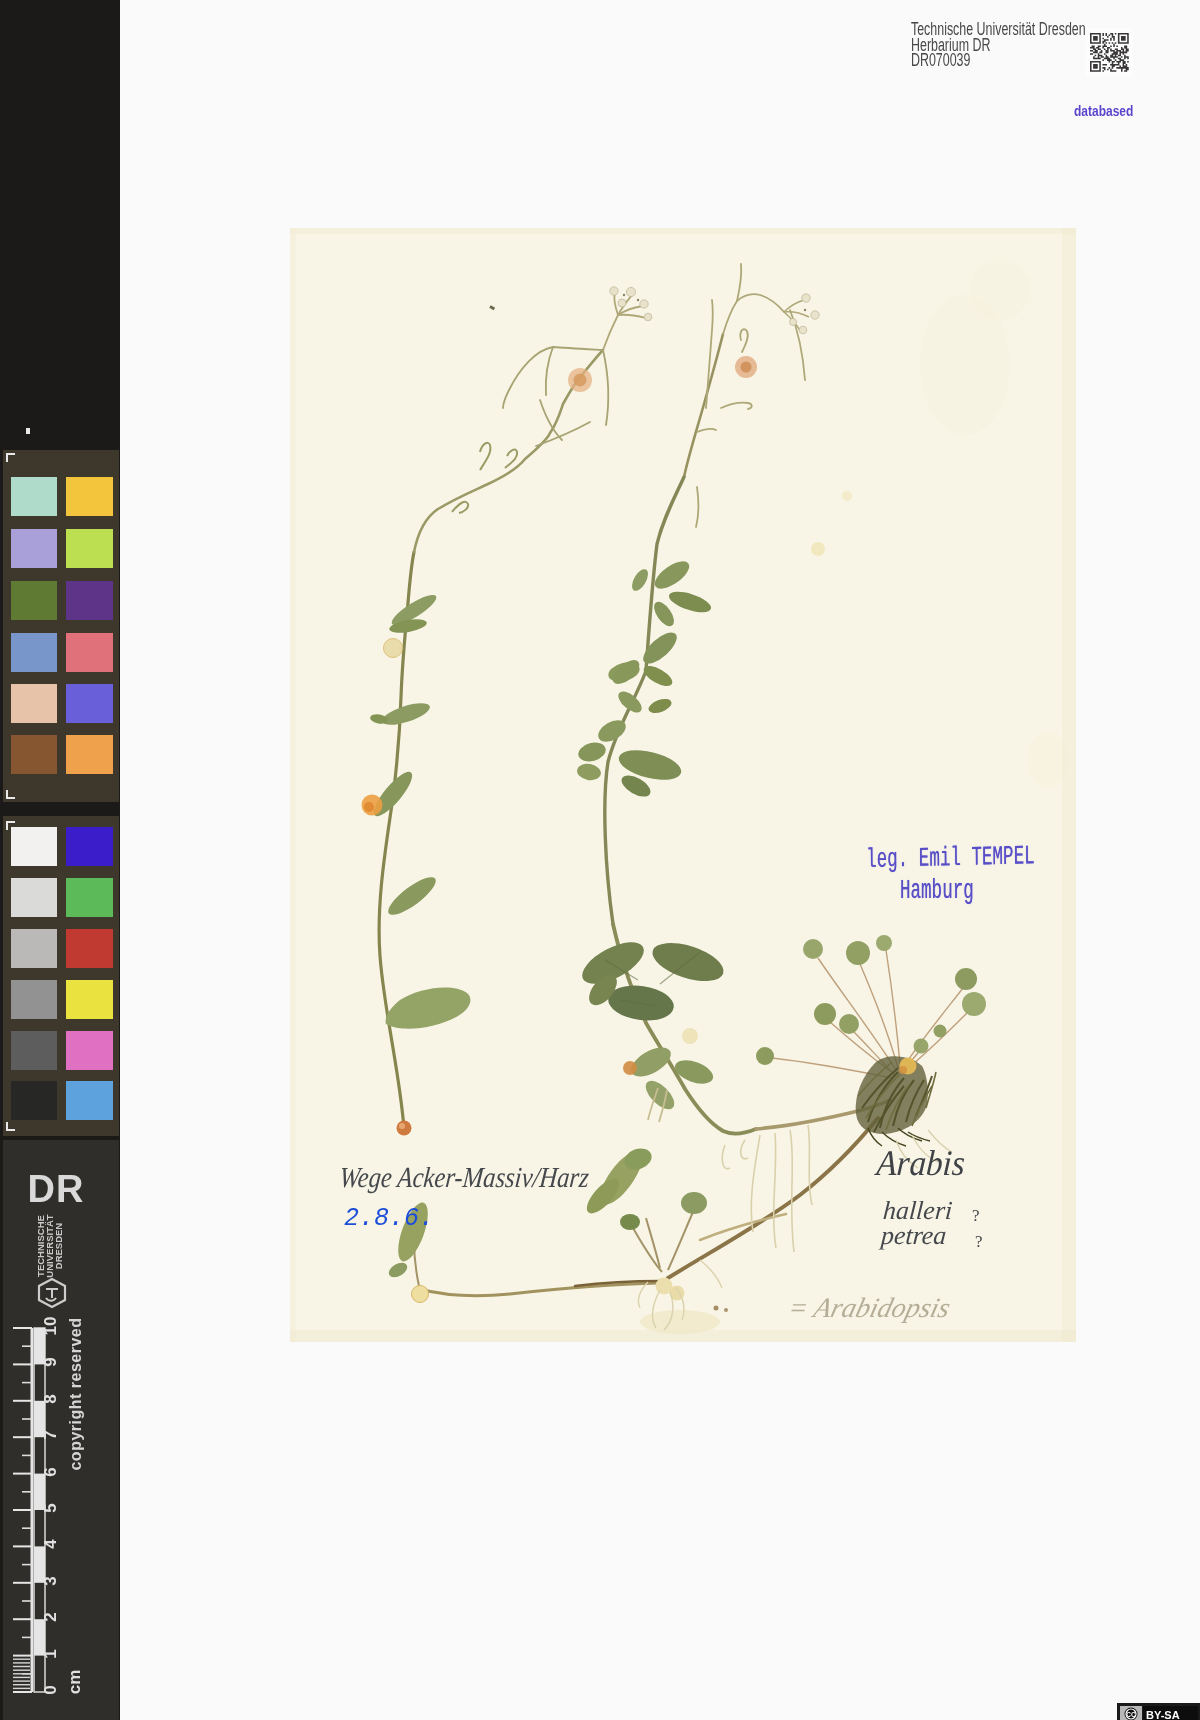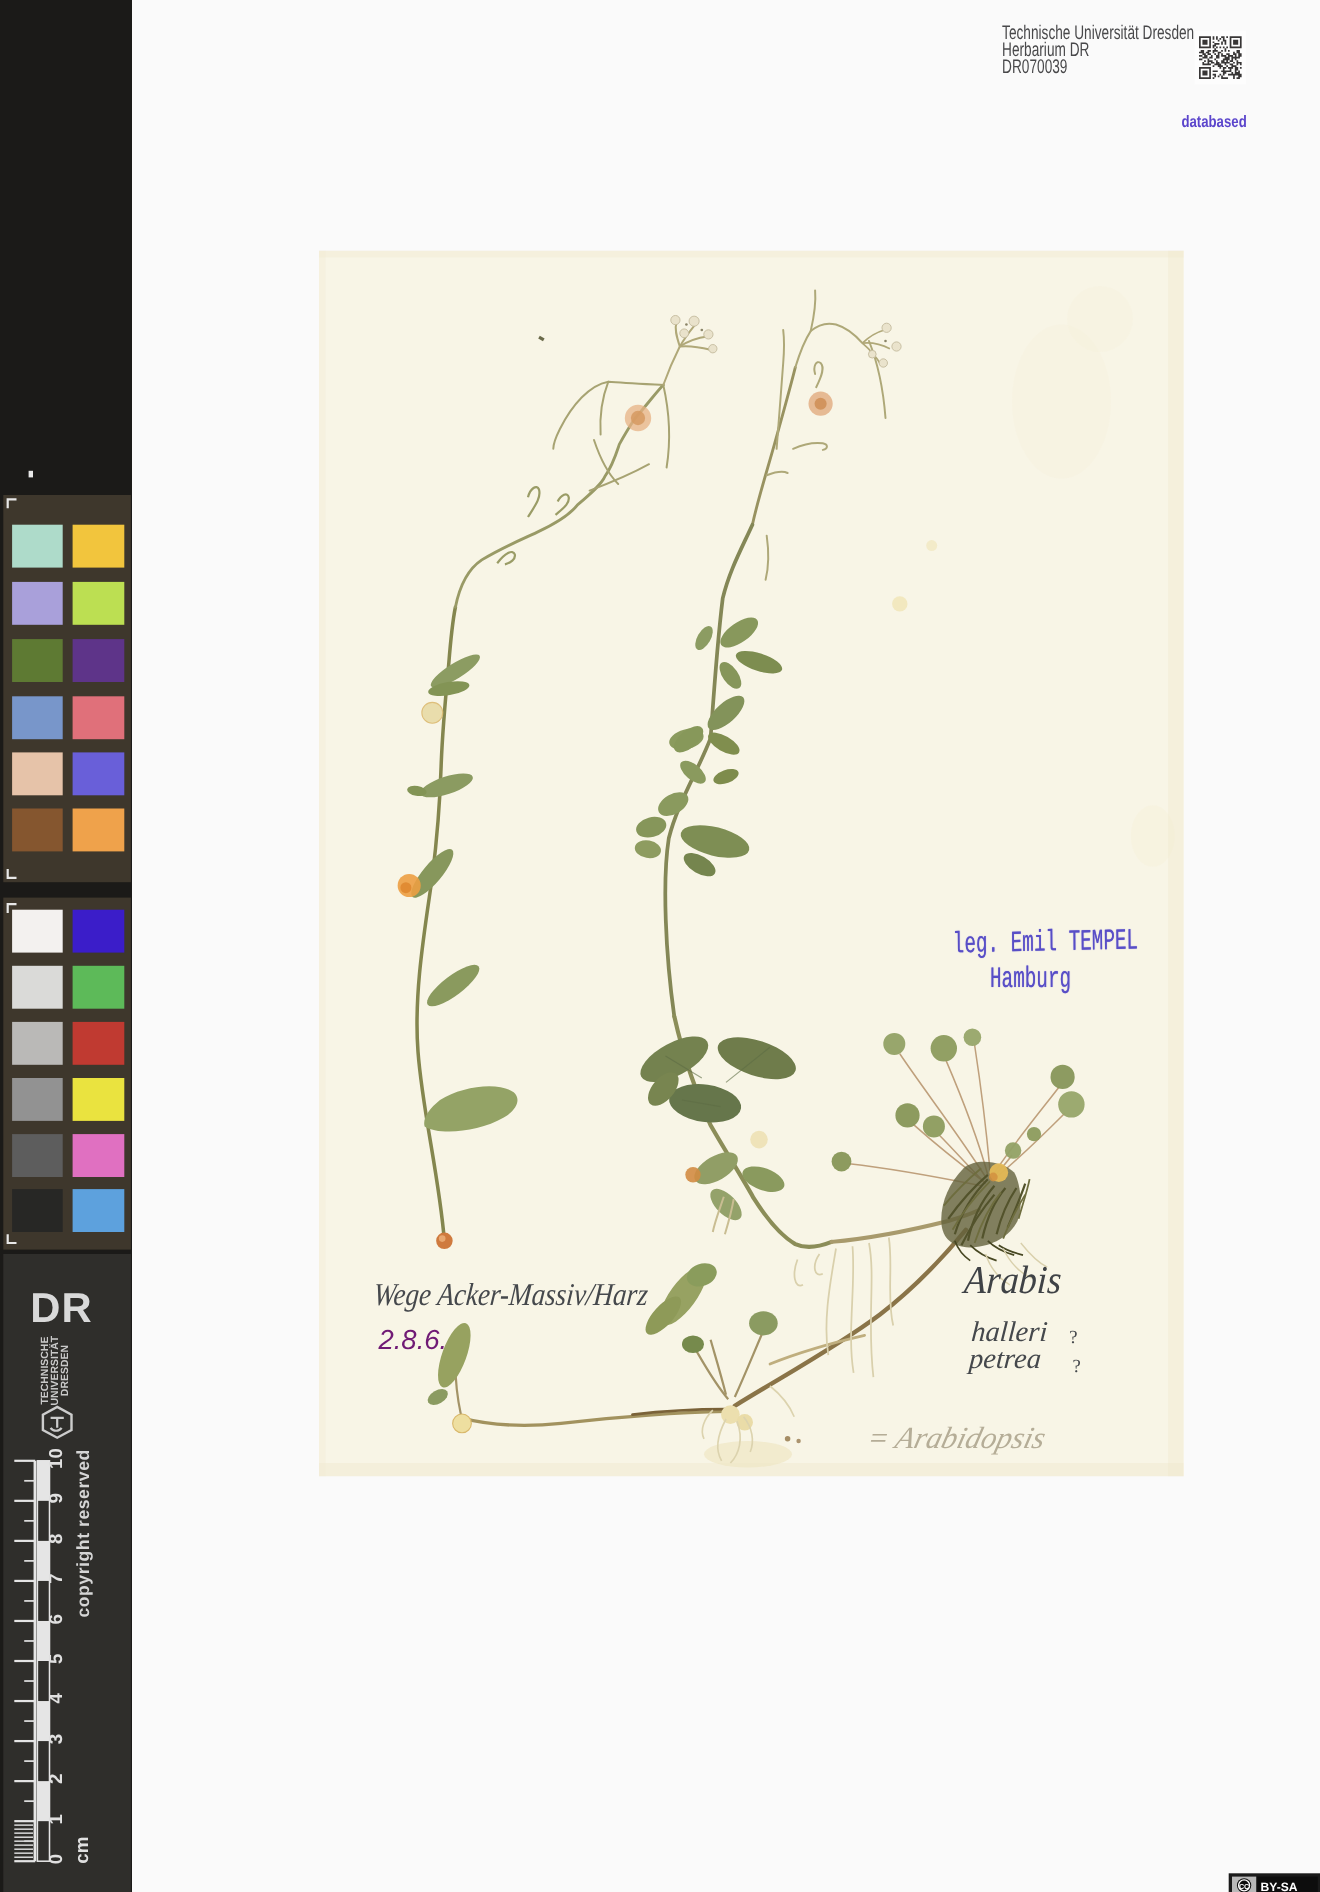--- a/index.html
+++ b/index.html
@@ -449,21 +449,21 @@
 <div class="abs" style="left:911px;top:22px;font-size:18px;line-height:15.5px;color:#48484a;white-space:nowrap;transform:scaleX(0.69);transform-origin:0 0;">Technische Universität Dresden<br>Herbarium DR<br>DR070039</div>
 
 <div class="abs" style="left:1074px;top:102px;font-size:15px;font-weight:bold;color:#5b45cc;transform:scaleX(0.8);transform-origin:0 0;">databased</div>
 
 <div class="abs" style="left:866px;top:845px;font-size:27px;color:#584ec6;white-space:nowrap;transform:scaleX(0.65) rotate(-0.8deg);transform-origin:0 0;font-family:'Liberation Mono',monospace;text-shadow:0 0 1px #7a70d6;">leg. Emil TEMPEL</div>
 
 <div class="abs" style="left:900px;top:876px;font-size:27px;color:#584ec6;white-space:nowrap;transform:scaleX(0.65);transform-origin:0 0;font-family:'Liberation Mono',monospace;text-shadow:0 0 1px #7a70d6;">Hamburg</div>
 
 <div class="abs" style="left:341px;top:1161px;font-size:29px;color:#45484c;white-space:nowrap;transform:scaleX(0.85) skewX(-6deg);transform-origin:0 0;font-family:'Liberation Serif',serif;font-style:italic;">Wege Acker-Massiv/Harz</div>
 
-<div class="abs" style="left:344px;top:1204px;font-size:25px;color:#701a75;white-space:nowrap;font-family:Liberation Sans, sans-serif;font-style:italic;">2.8.6.</div>
+<div class="abs" style="left:344px;top:1204px;font-size:25px;color:#1d4ed8;white-space:nowrap;font-family:Liberation Mono, monospace;font-style:italic;">2.8.6.</div>
 
 <div class="abs" style="left:878px;top:1142px;font-size:36px;color:#3f4246;white-space:nowrap;transform:scaleX(0.92) skewX(-4deg);transform-origin:0 0;font-family:'Liberation Serif',serif;font-style:italic;">Arabis</div>
 
 <div class="abs" style="left:884px;top:1196px;font-size:26px;color:#45484c;white-space:nowrap;transform:skewX(-4deg);transform-origin:0 0;font-family:'Liberation Serif',serif;font-style:italic;">halleri</div>
 <div class="abs" style="left:882px;top:1221px;font-size:26px;color:#45484c;white-space:nowrap;transform:skewX(-4deg);transform-origin:0 0;font-family:'Liberation Serif',serif;font-style:italic;">petrea</div>
 <div class="abs" style="left:972px;top:1206px;font-size:17px;color:#45484c;font-family:'Liberation Serif',serif;">?</div>
 <div class="abs" style="left:975px;top:1232px;font-size:17px;color:#45484c;font-family:'Liberation Serif',serif;">?</div>
 
 <div class="abs" style="left:793px;top:1292px;font-size:28px;color:#b5ad97;white-space:nowrap;transform:skewX(-14deg);transform-origin:0 0;font-family:'Liberation Serif',serif;font-style:italic;">= Arabidopsis</div>
 

